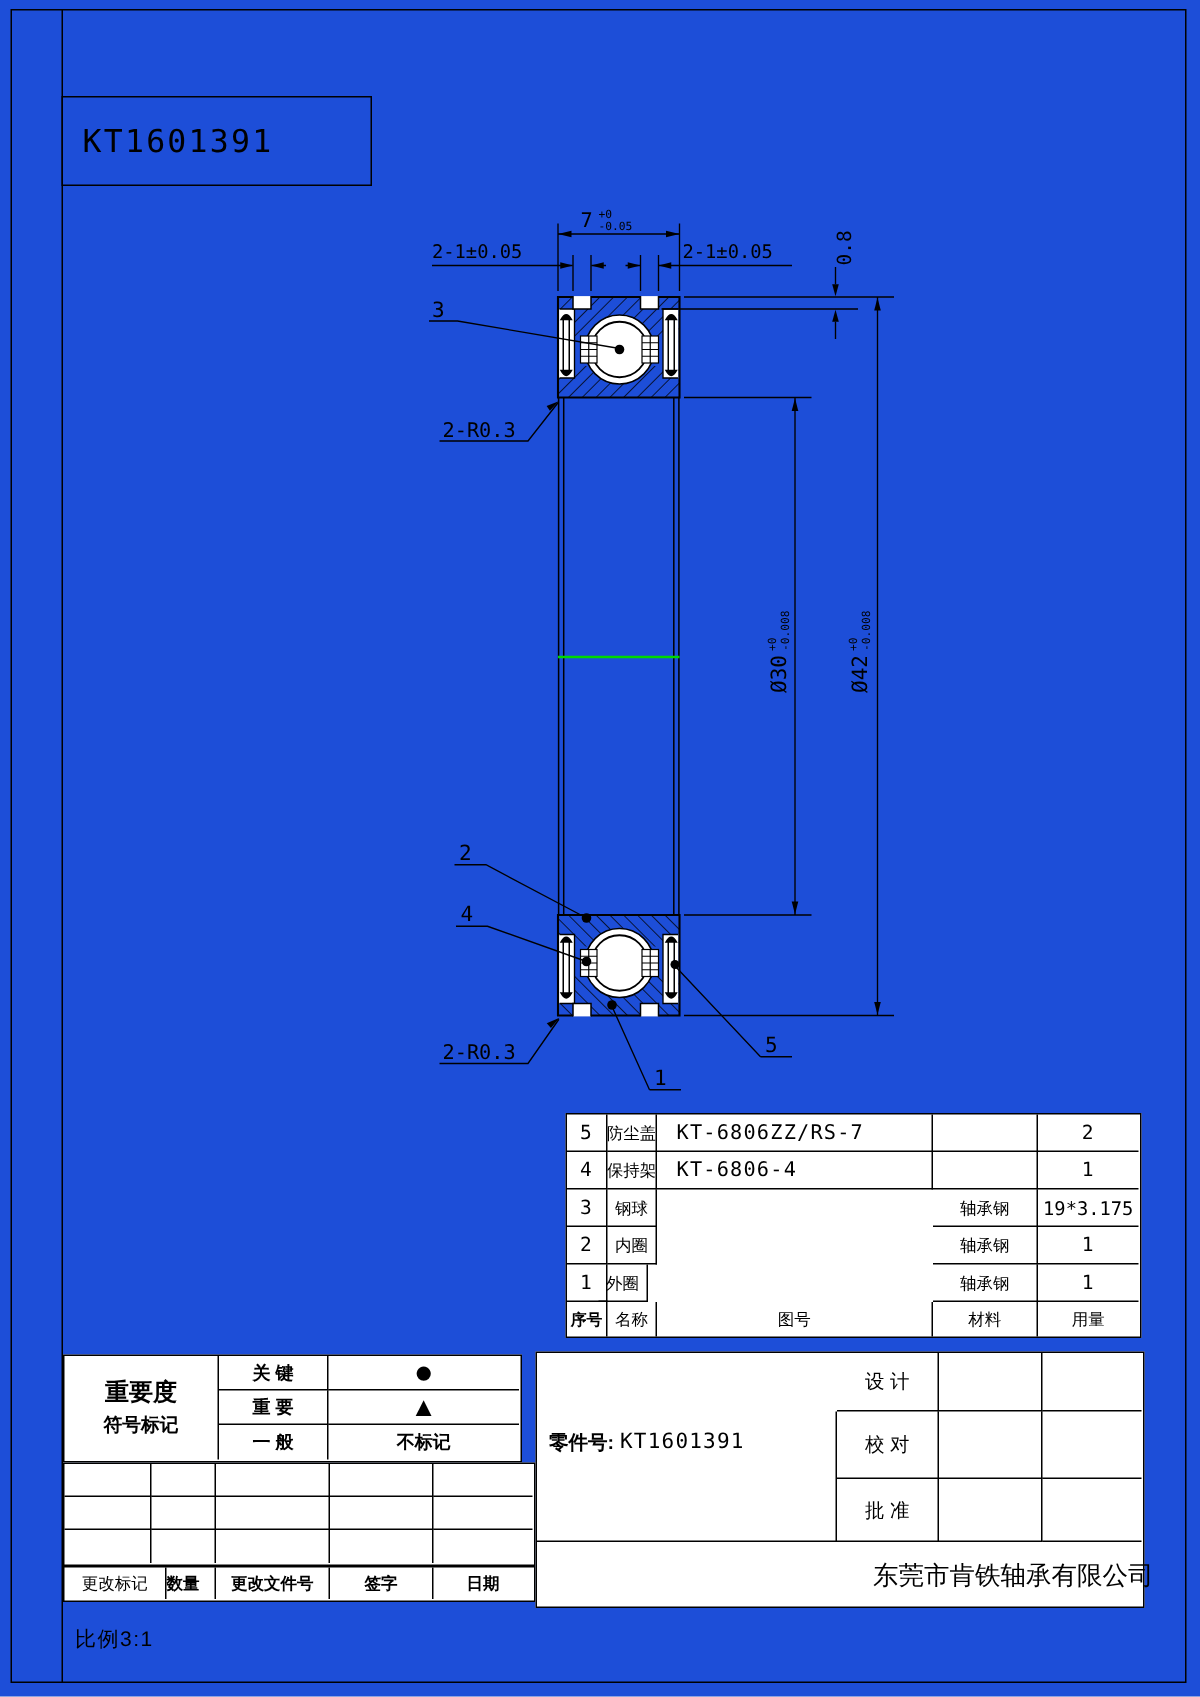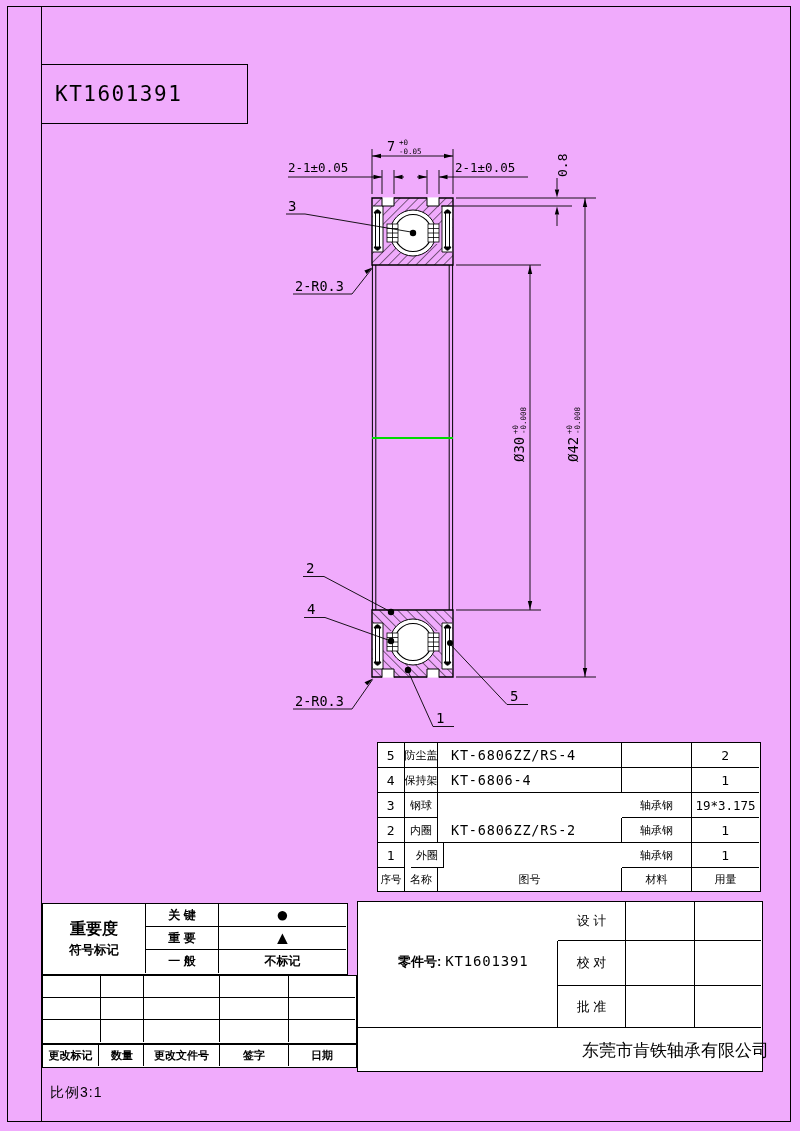--- a/index.html
+++ b/index.html
@@ -1,16 +1,16 @@
 <!DOCTYPE html>
 <html><head>
 <meta charset="utf-8">
 <style>
   html,body{margin:0;padding:0;background:#e8e8e8;}
-  #page{position:relative;width:800px;height:1131px;background:#f0abfc;overflow:hidden;
+  #page{position:relative;width:800px;height:1131px;background:#1d4ed8;overflow:hidden;
         font-family:"Liberation Sans","DejaVu Sans",sans-serif;color:#000;}
   .abs{position:absolute;}
   .tbl{position:absolute;border:1.5px solid #000;box-sizing:border-box;background:#fff;}
   .c{position:absolute;box-sizing:border-box;display:flex;align-items:center;justify-content:center;
      color:#000;white-space:nowrap;overflow:hidden;}
   .br{border-right:1px solid #000;} .bb{border-bottom:1px solid #000;}
   .left{justify-content:flex-start;}
   .cad{font-family:"DejaVu Sans Mono",monospace;letter-spacing:.8px;}
   .cjk{font-family:"Liberation Sans","DejaVu Sans",sans-serif;}
   svg text{fill:#000;font-family:"DejaVu Sans Mono",monospace;}
@@ -158,58 +158,57 @@
     <text x="306" y="573" font-size="14">2</text>
     <text x="307" y="614" font-size="14">4</text>
     <text x="510" y="701" font-size="14">5</text>
     <text x="436" y="723" font-size="14">1</text>
   </svg>
 
   <div class="tbl" style="left:377px;top:742px;width:384px;height:150px;">
 
     <div class="c br bb cad" style="left:0;top:0;width:27px;height:25px;font-size:13px;">5</div>
     <div class="c br bb cjk" style="left:27px;top:0;width:33px;height:25px;font-size:11px;">防尘盖</div>
-    <div class="c br bb cad left" style="left:60px;top:0;width:184px;height:25px;font-size:13.5px;padding-left:13px;">KT-6806ZZ/RS-4</div>
+    <div class="c br bb cad left" style="left:60px;top:0;width:184px;height:25px;font-size:13.5px;padding-left:13px;">KT-6806ZZ/RS-7</div>
     <div class="c br bb cjk" style="left:244px;top:0;width:70px;height:25px;font-size:11px;"></div>
     <div class="c bb cad" style="left:314px;top:0;width:67px;height:25px;font-size:13px;">2</div>
 
     <div class="c br bb cad" style="left:0;top:25px;width:27px;height:25px;font-size:13px;">4</div>
     <div class="c br bb cjk" style="left:27px;top:25px;width:33px;height:25px;font-size:11px;">保持架</div>
     <div class="c br bb cad left" style="left:60px;top:25px;width:184px;height:25px;font-size:13.5px;padding-left:13px;">KT-6806-4</div>
     <div class="c br bb cjk" style="left:244px;top:25px;width:70px;height:25px;font-size:11px;"></div>
     <div class="c bb cad" style="left:314px;top:25px;width:67px;height:25px;font-size:13px;">1</div>
 
     <div class="c br bb cad" style="left:0;top:50px;width:27px;height:25px;font-size:13px;">3</div>
     <div class="c br bb cjk" style="left:27px;top:50px;width:33px;height:25px;font-size:11px;">钢球</div>
     <div class="c br bb cjk" style="left:244px;top:50px;width:70px;height:25px;font-size:11px;">轴承钢</div>
     <div class="c bb cad" style="left:314px;top:50px;width:67px;height:25px;font-size:12.5px;letter-spacing:0;">19*3.175</div>
 
     <div class="c br bb cad" style="left:0;top:75px;width:27px;height:25px;font-size:13px;">2</div>
     <div class="c br bb cjk" style="left:27px;top:75px;width:33px;height:25px;font-size:11px;">内圈</div>
-    <div class="c br bb cad left" style="left:60px;top:75px;width:184px;height:25px;font-size:13.5px;padding-left:13px;">KT-6806ZZ/RS-2</div>
     <div class="c br bb cjk" style="left:244px;top:75px;width:70px;height:25px;font-size:11px;">轴承钢</div>
     <div class="c bb cad" style="left:314px;top:75px;width:67px;height:25px;font-size:13px;">1</div>
 
     <div class="c br bb cad" style="left:0;top:100px;width:27px;height:25px;font-size:13px;">1</div>
-    <div class="c br bb cjk" style="left:33px;top:100px;width:33px;height:25px;font-size:11px;">外圈</div>
+    <div class="c br bb cjk" style="left:21px;top:100px;width:33px;height:25px;font-size:11px;">外圈</div>
     <div class="c br bb cjk" style="left:244px;top:100px;width:70px;height:25px;font-size:11px;">轴承钢</div>
     <div class="c bb cad" style="left:314px;top:100px;width:67px;height:25px;font-size:13px;">1</div>
 
-    <div class="c br cjk" style="left:0;top:125px;width:27px;height:23px;font-size:10.5px;">序号</div>
+    <div class="c br cjk" style="left:0;top:125px;width:27px;height:23px;font-size:10.5px;font-weight:bold;">序号</div>
     <div class="c br cjk" style="left:27px;top:125px;width:33px;height:23px;font-size:11px;">名称</div>
     <div class="c br cjk" style="left:60px;top:125px;width:184px;height:23px;font-size:11px;">图号</div>
     <div class="c br cjk" style="left:244px;top:125px;width:70px;height:23px;font-size:11px;">材料</div>
     <div class="c cjk" style="left:314px;top:125px;width:67px;height:23px;font-size:11px;">用量</div>
   </div>
 
   <div class="tbl" style="left:357px;top:901px;width:406px;height:171px;">
 
 
     <div class="c br bb left" style="left:0;top:39px;width:200px;height:87px;padding-left:8px;gap:4px;align-items:flex-start;padding-top:12px;">
-      <span class="cjk" style="font-size:13px;font-weight:bold;margin-left:32px;">零件号:</span>
+      <span class="cjk" style="font-size:13px;font-weight:bold;">零件号:</span>
       <span class="cad" style="font-size:14px;">KT1601391</span>
     </div>
 
 
     <div class="c br bb cjk" style="left:200px;top:0;width:68px;height:39px;font-size:13px;">设 计</div>
     <div class="c br bb" style="left:268px;top:0;width:69px;height:39px;"></div>
     <div class="c bb" style="left:337px;top:0;width:66px;height:39px;"></div>
     <div class="c br bb cjk" style="left:200px;top:39px;width:68px;height:45px;font-size:13px;">校 对</div>
     <div class="c br bb" style="left:268px;top:39px;width:69px;height:45px;"></div>
     <div class="c bb" style="left:337px;top:39px;width:66px;height:45px;"></div>
@@ -245,21 +244,21 @@
     <div class="c br bb" style="left:177px;top:22px;width:69px;height:22px;"></div>
     <div class="c bb" style="left:246px;top:22px;width:66px;height:22px;"></div>
     <div class="c br" style="left:0;top:44px;width:58px;height:22px;"></div>
     <div class="c br" style="left:58px;top:44px;width:43px;height:22px;"></div>
     <div class="c br" style="left:101px;top:44px;width:76px;height:22px;"></div>
     <div class="c br" style="left:177px;top:44px;width:69px;height:22px;"></div>
     <div class="c" style="left:246px;top:44px;width:66px;height:22px;"></div>
   </div>
 
   <div class="tbl" style="left:42px;top:1044px;width:315px;height:24px;">
-    <div class="c br cjk" style="left:0;top:0;width:56px;height:21px;font-size:11px;font-weight:bold;">更改标记</div>
+    <div class="c br cjk" style="left:0;top:0;width:68px;height:21px;font-size:11px;font-weight:normal;">更改标记</div>
     <div class="c br cjk" style="left:58px;top:0;width:43px;height:21px;font-size:11px;font-weight:bold;">数量</div>
     <div class="c br cjk" style="left:101px;top:0;width:76px;height:21px;font-size:11px;font-weight:bold;">更改文件号</div>
     <div class="c br cjk" style="left:177px;top:0;width:69px;height:21px;font-size:11px;font-weight:bold;">签字</div>
     <div class="c cjk" style="left:246px;top:0;width:66px;height:21px;font-size:11px;font-weight:bold;">日期</div>
   </div>
 
   <div id="scale-note" class="cjk">比例3:1</div>
 
 </div>
 

